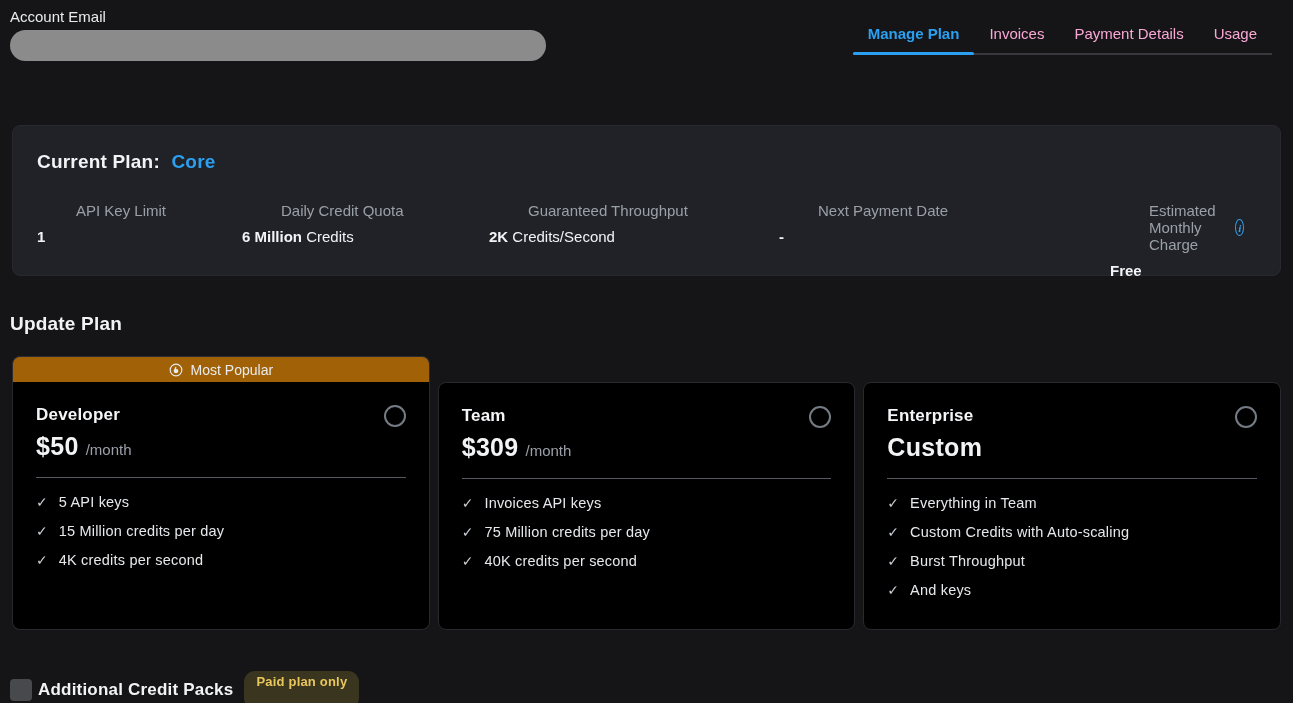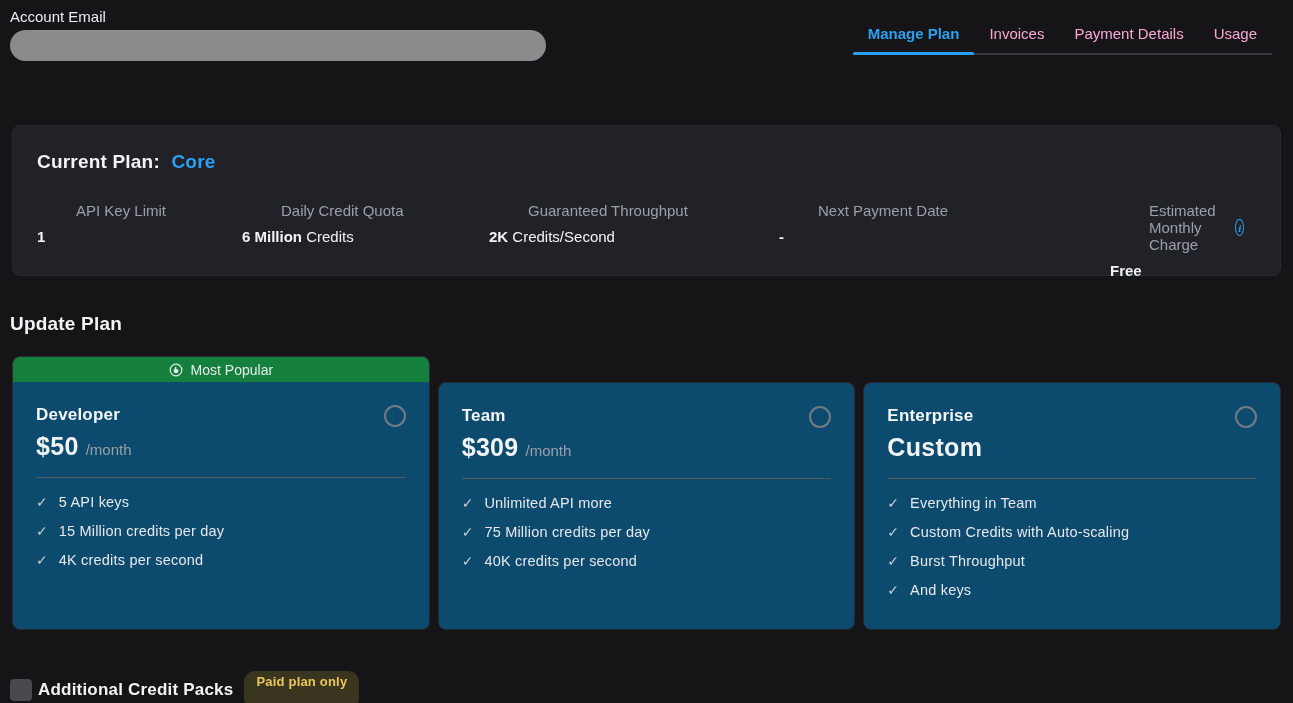--- a/index.html
+++ b/index.html
@@ -51,25 +51,25 @@
     color:#2ba0f0; font-size:11px; font-weight:bold; margin-left:9px;
     font-family:"Liberation Serif", serif; font-style:italic; cursor:pointer;
   }
 
   
   .section-title { font-size:19px; font-weight:bold; margin:37px 0 0 10px; letter-spacing:.2px; }
   .plans-row { display:flex; gap:8px; margin:21px 12px 0 12px; }
   .plan-col { flex:1; position:relative; }
   .popular-band {
     height:26px; display:flex; align-items:center; justify-content:center; gap:8px;
-    background:#15803d; border:1px solid #2b2c31; border-bottom:none;
+    background:#a16207; border:1px solid #2b2c31; border-bottom:none;
     border-radius:8px 8px 0 0; font-size:14px; color:#e9ebee;text-align:right;
   }
   .plan-body {
-    background:#0c4a6e; border:1px solid #28292e; border-radius:8px;
+    background:#000000; border:1px solid #28292e; border-radius:8px;
     height:248px; padding:23px 23px 0 23px; position:relative;
   }
   .plan-col.popular .plan-body { border-radius:0 0 8px 8px; border-top:none; }
   .plan-col.plain .plan-body { margin-top:26px; }
   .plan-title { font-size:17px; font-weight:600; color:#f4f5f7; letter-spacing:.2px; }
   .price-row { margin-top:7px; display:flex; align-items:baseline; }
   .plan-price { font-size:25px; font-weight:800; letter-spacing:.3px; }
   .plan-period { font-size:15px; color:#9aa0a8; margin-left:7px; }
   .plan-divider { border:none; border-top:1px solid #565a60; margin-top:16px; }
   .features { list-style:none; margin-top:16px; }
@@ -189,21 +189,21 @@
       <div class="plan-title">Team</div>
       <div class="price-row">
         <span class="plan-price">$309</span>
         <span class="plan-period">/month</span>
       </div>
       <button class="radio"></button>
       <hr class="plan-divider">
       <ul class="features">
         <li class="feature">
             <span class="check-icon">✓</span>
-            <span class="feature-text">Unlimited API more</span>
+            <span class="feature-text">Invoices API keys</span>
           </li>
         <li class="feature">
             <span class="check-icon">✓</span>
             <span class="feature-text">75 Million credits per day</span>
           </li>
         <li class="feature">
             <span class="check-icon">✓</span>
             <span class="feature-text">40K credits per second</span>
           </li>
       </ul>

